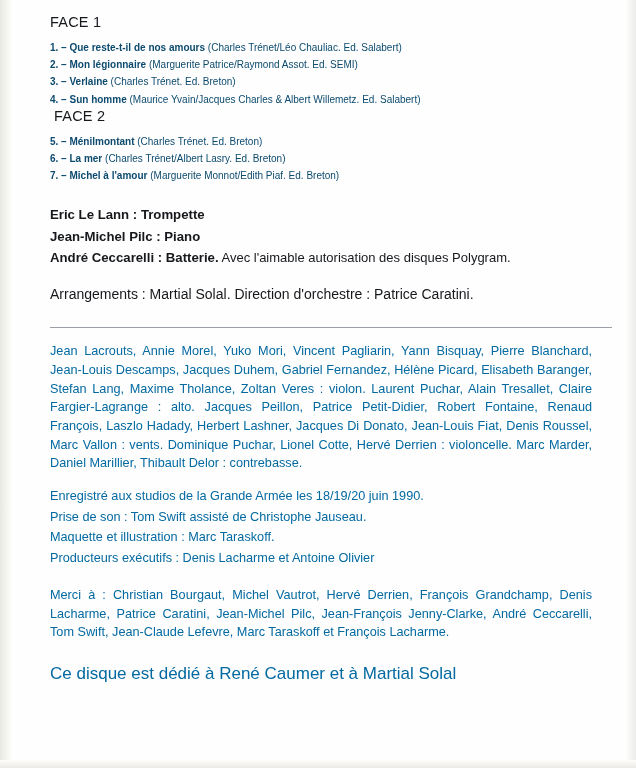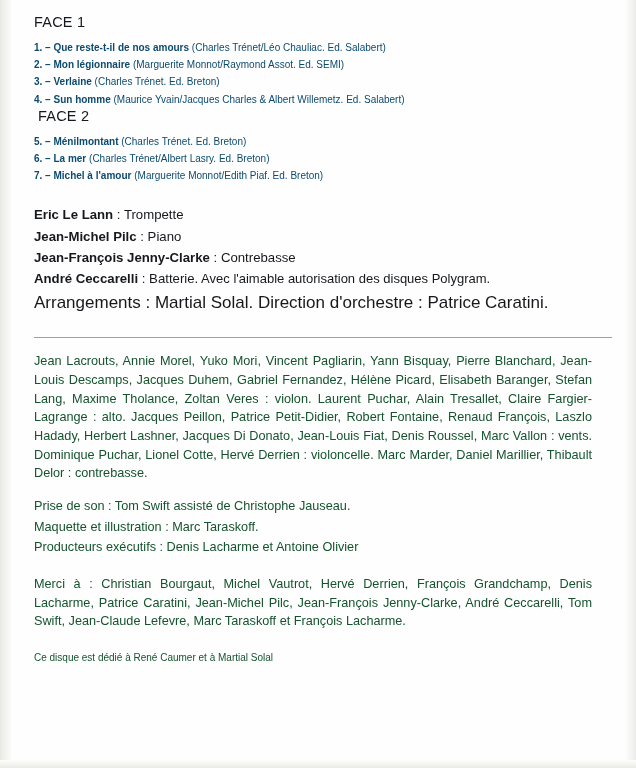--- a/index.html
+++ b/index.html
@@ -33,21 +33,21 @@
   .scan-edge-bottom {
     position: absolute;
     left: 0; right: 0; bottom: 0;
     height: 8px;
     background: linear-gradient(to top, #eceae7, #fdfdfb);
     z-index: 0;
   }
   .page {
     position: relative;
     z-index: 1;
-    padding: 14px 18px 0 34px;
+    padding: 14px 18px 0 50px;
     box-sizing: border-box;
     height: 658px;
   }
 
   .section-head {
     font-size: 14.5px;
     font-weight: 400;
     letter-spacing: 0.2px;
     margin: 0 0 9px 0;
     color: #15181d;
@@ -82,61 +82,62 @@
   }
   .personnel-row {
     font-size: 13.2px;
     line-height: 1.62;
     white-space: nowrap;
   }
   .p-name {
     font-weight: bold;
   }
   .p-role {
-    font-weight: normal;
+    font-weight: bold;
     text-align: right;
   }
   .p-extra {
     font-weight: normal;
     font-size: 13px;
   }
 
   .arrangements {
-    font-size: 17px;
+    margin-top: 16px;
+    font-size: 14px;
     line-height: 1.5;
   }
 
   hr.divider {
     border: none;
     border-top: 1px solid #9aa0a6;
     margin: 22px 6px 14px 0;
   }
 
   .block {
     font-size: 12.7px;
     line-height: 1.47;
     text-align: justify;
     margin: 0 26px 0 0;
-    color: #14532d;
+    color: #0369a1;
   }
   .block p {
     margin: 0;
   }
   .credits-block {
     margin-bottom: 14px;
   }
   .production-block p {
     margin: 0 0 2px 0;
   }
   .thanks-block {
     margin-top: 18px;
   }
   .dedication {
     margin-top: 20px;
-    font-size: 10px;
+    font-size: 17px;
   }
 </style>
 </head>
 <body>
 
 <div class="scan-edge-left"></div>
 <div class="scan-edge-right"></div>
 <div class="scan-edge-bottom"></div>
 
 <div class="page">
@@ -144,21 +145,21 @@
   <h2 class="section-head">FACE 1</h2>
   <ul class="track-list">
     <li>
       <span class="trk-num">1. –</span>
       <span class="trk-title">Que reste-t-il de nos amours</span>
       <span class="trk-credit">(Charles Trénet/Léo Chauliac. Ed. Salabert)</span>
     </li>
     <li>
       <span class="trk-num">2. –</span>
       <span class="trk-title">Mon légionnaire</span>
-      <span class="trk-credit">(Marguerite Monnot/Raymond Assot. Ed. SEMI)</span>
+      <span class="trk-credit">(Marguerite Patrice/Raymond Assot. Ed. SEMI)</span>
     </li>
     <li>
       <span class="trk-num">3. –</span>
       <span class="trk-title">Verlaine</span>
       <span class="trk-credit">(Charles Trénet. Ed. Breton)</span>
     </li>
     <li>
       <span class="trk-num">4. –</span>
       <span class="trk-title">Sun homme</span>
       <span class="trk-credit">(Maurice Yvain/Jacques Charles &amp; Albert Willemetz. Ed. Salabert)</span>
@@ -185,36 +186,34 @@
   </ul>
 
   <div class="personnel">
     <div class="personnel-row">
       <span class="p-name">Eric Le Lann</span><span class="p-role"> : Trompette</span><span class="p-extra"></span>
     </div>
     <div class="personnel-row">
       <span class="p-name">Jean-Michel Pilc</span><span class="p-role"> : Piano</span><span class="p-extra"></span>
     </div>
     <div class="personnel-row">
-      <span class="p-name">Jean-François Jenny-Clarke</span><span class="p-role"> : Contrebasse</span><span class="p-extra"></span>
-    </div>
-    <div class="personnel-row">
       <span class="p-name">André Ceccarelli</span><span class="p-role"> : Batterie.</span><span class="p-extra"> Avec l'aimable autorisation des disques Polygram.</span>
     </div>
   </div>
 
   <div class="arrangements">Arrangements : Martial Solal. Direction d'orchestre : Patrice Caratini.</div>
 
   <hr class="divider">
 
   <div class="block credits-block">
     <p>Jean Lacrouts, Annie Morel, Yuko Mori, Vincent Pagliarin, Yann Bisquay, Pierre Blanchard, Jean-Louis Descamps, Jacques Duhem, Gabriel Fernandez, Hélène Picard, Elisabeth Baranger, Stefan Lang, Maxime Tholance, Zoltan Veres : violon. Laurent Puchar, Alain Tresallet, Claire Fargier-Lagrange : alto. Jacques Peillon, Patrice Petit-Didier, Robert Fontaine, Renaud François, Laszlo Hadady, Herbert Lashner, Jacques Di Donato, Jean-Louis Fiat, Denis Roussel, Marc Vallon : vents. Dominique Puchar, Lionel Cotte, Hervé Derrien : violoncelle. Marc Marder, Daniel Marillier, Thibault Delor : contrebasse.</p>
   </div>
 
   <div class="block production-block">
+    <p>Enregistré aux studios de la Grande Armée les 18/19/20 juin 1990.</p>
     <p>Prise de son : Tom Swift assisté de Christophe Jauseau.</p>
     <p>Maquette et illustration : Marc Taraskoff.</p>
     <p>Producteurs exécutifs : Denis Lacharme et Antoine Olivier</p>
   </div>
 
   <div class="block thanks-block">
     <p>Merci à : Christian Bourgaut, Michel Vautrot, Hervé Derrien, François Grandchamp, Denis Lacharme, Patrice Caratini, Jean-Michel Pilc, Jean-François Jenny-Clarke, André Ceccarelli, Tom Swift, Jean-Claude Lefevre, Marc Taraskoff et François Lacharme.</p>
   </div>
 
   <div class="block dedication">

